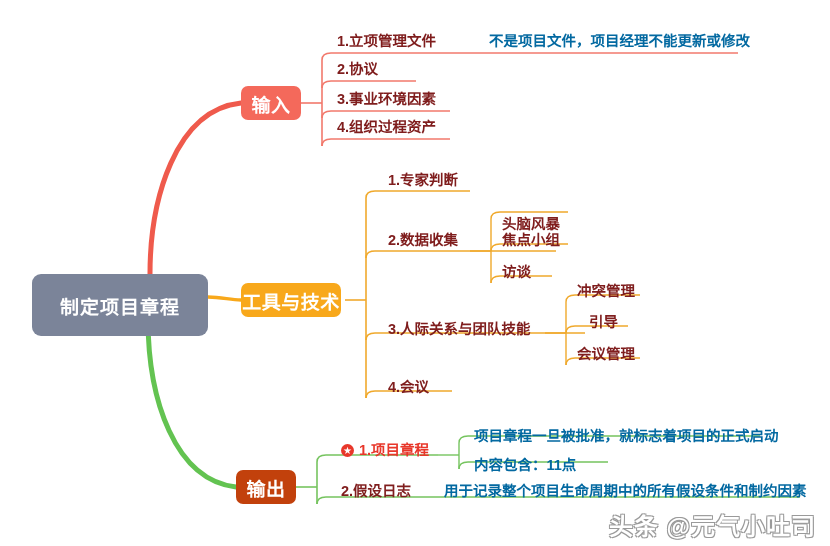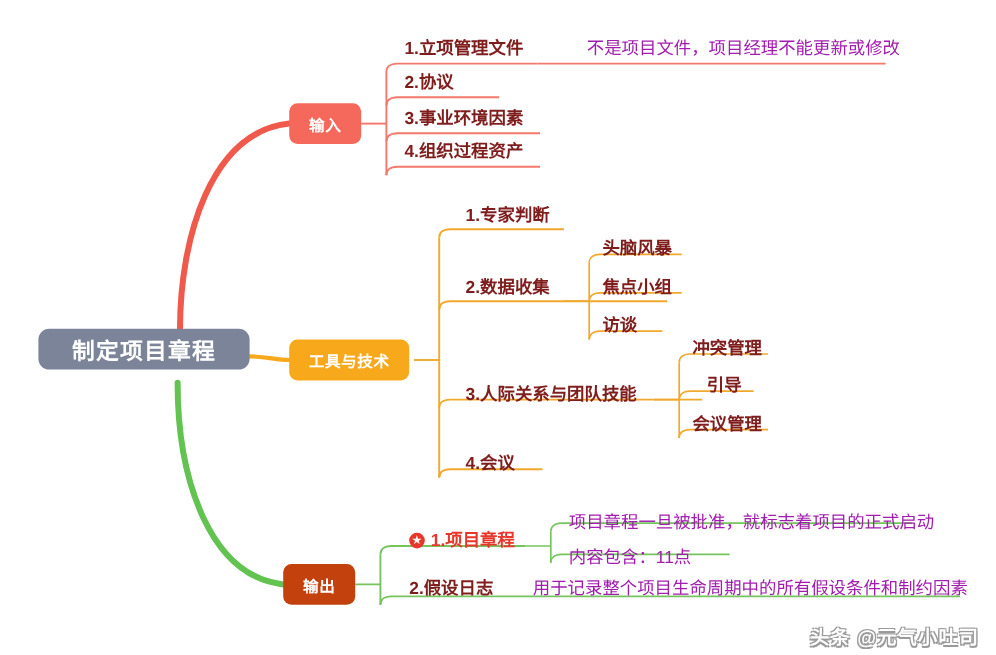--- a/index.html
+++ b/index.html
@@ -30,54 +30,54 @@
     display: flex;
     align-items: center;
     justify-content: center;
     white-space: nowrap;
   }
 
   .root-node {
     left: 32px;
     top: 274px;
     width: 176px;
-    height: 34px;
+    height: 62px;
     border-radius: 9px;
     background: #7b8499;
     color: #ffffff;
     font-size: 19px;
     font-weight: bold;
     letter-spacing: 1px;
   }
 
   .branch-node {
     height: 34px;
     border-radius: 7px;
     color: #ffffff;
-    font-size: 13px;
+    font-size: 19px;
     font-weight: bold;
     letter-spacing: 0.5px;
     padding: 0 12px;
   }
   .branch-input  { left: 241px; top: 86px;  width: 60px;  background: #f4695b; }
   .branch-tools  { left: 241px; top: 283px; width: 100px; background: #f8a81b; }
   .branch-output { left: 236px; top: 470px; width: 60px;  background: #c2410c; }
 
   
   .leaf {
     position: absolute;
     white-space: nowrap;
     font-size: 14.5px;
     font-weight: bold;
     color: #7f1d1d;
     line-height: 1;
   }
   .leaf.note {
-    font-weight: normal;
-    color: #a21caf;
+    font-weight: bold;
+    color: #0369a1;
   }
   .leaf.highlight {
     color: #e8372a;
   }
 
   
   .star-badge {
     position: absolute;
     width: 13px;
     height: 13px;
@@ -95,21 +95,21 @@
     text-align: center;
     font-size: 10px;
     color: #ffffff;
   }
 
   
   .watermark {
     position: absolute;
     right: 14px;
     bottom: 4px;
-    font-size: 16px;
+    font-size: 24px;
     font-weight: bold;
     color: #ffffff;
     letter-spacing: 1px;
     text-shadow:
       -1px -1px 0 #9a9a9a,
        1px -1px 0 #9a9a9a,
       -1px  1px 0 #9a9a9a,
        1px  1px 0 #9a9a9a;
     white-space: nowrap;
   }
@@ -198,21 +198,21 @@
   <div class="leaf" style="left:388px; top:233px;">
     <span>2.数据收集</span>
   </div>
   <div class="leaf" style="left:388px; top:322px;">
     <span>3.人际关系与团队技能</span>
   </div>
   <div class="leaf" style="left:388px; top:380px;text-align:center;">
     <span>4.会议</span>
   </div>
 
-  <div class="leaf" style="left:502px; top:201px;text-align:right;">
+  <div class="leaf" style="left:502px; top:217px;text-align:right;">
     <span>头脑风暴</span>
   </div>
   <div class="leaf" style="left:502px; top:233px;">
     <span>焦点小组</span>
   </div>
   <div class="leaf" style="left:502px; top:265px;">
     <span>访谈</span>
   </div>
 
   <div class="leaf" style="left:577px; top:284px;">

